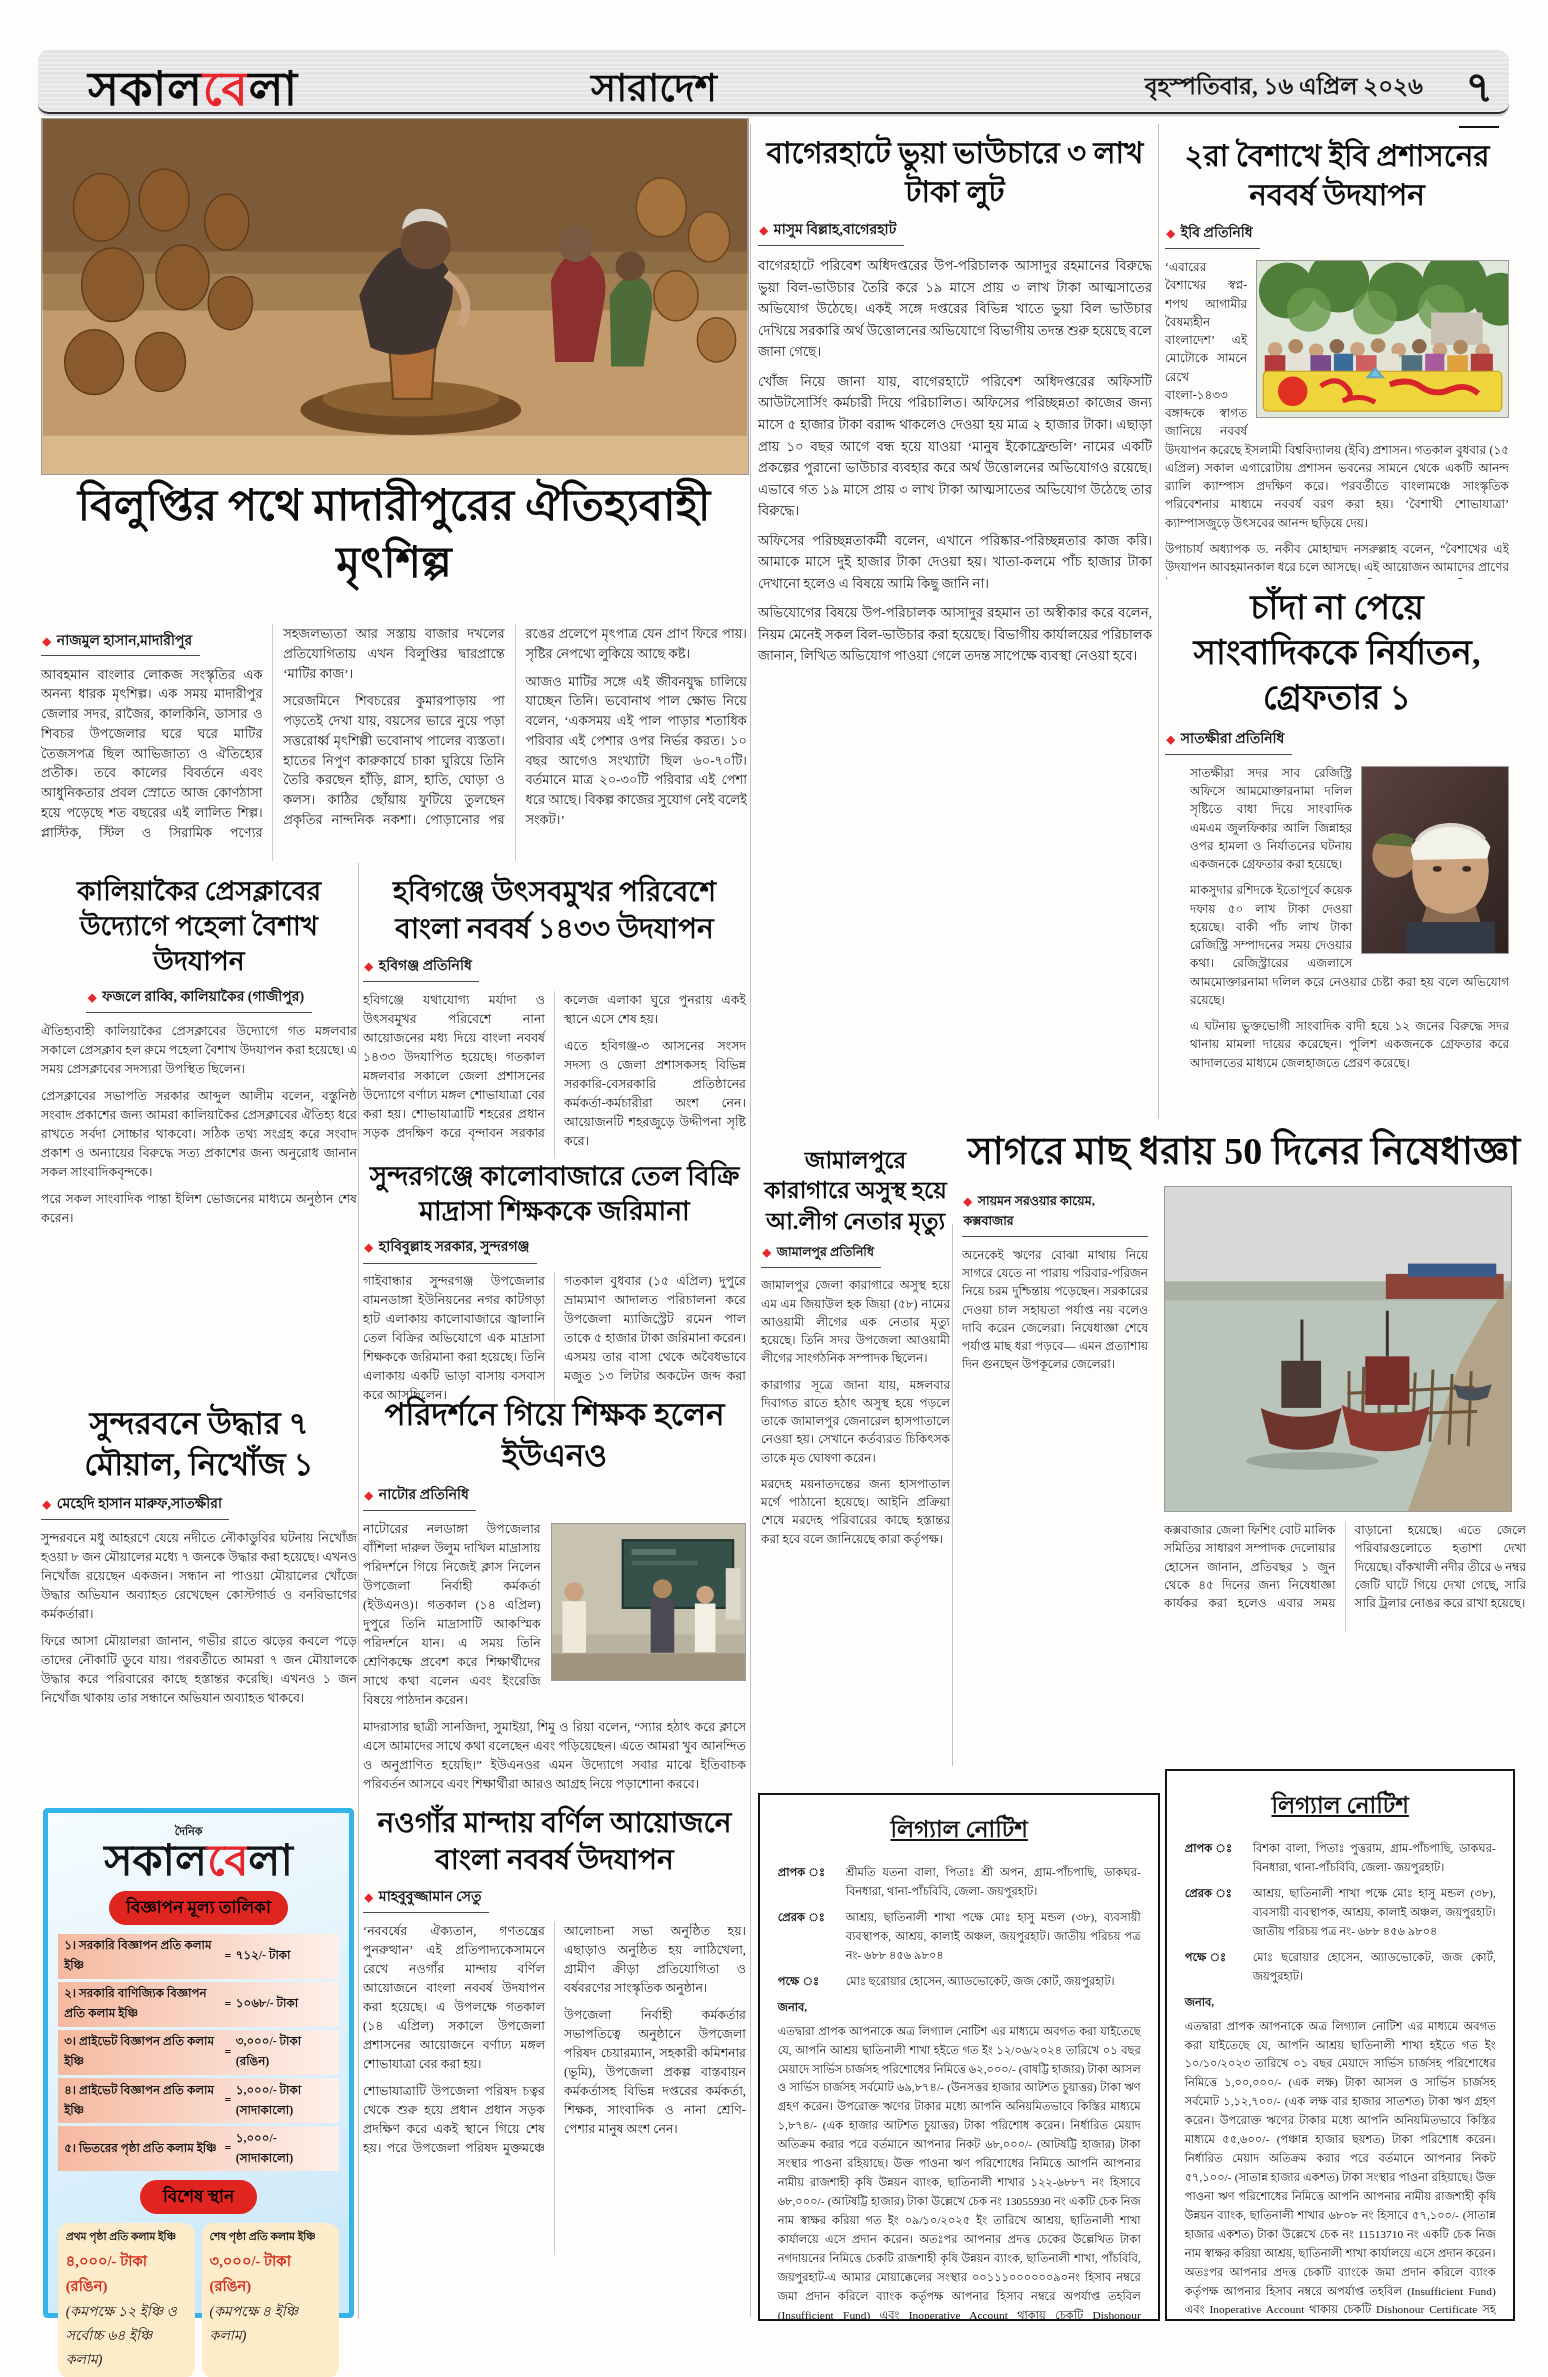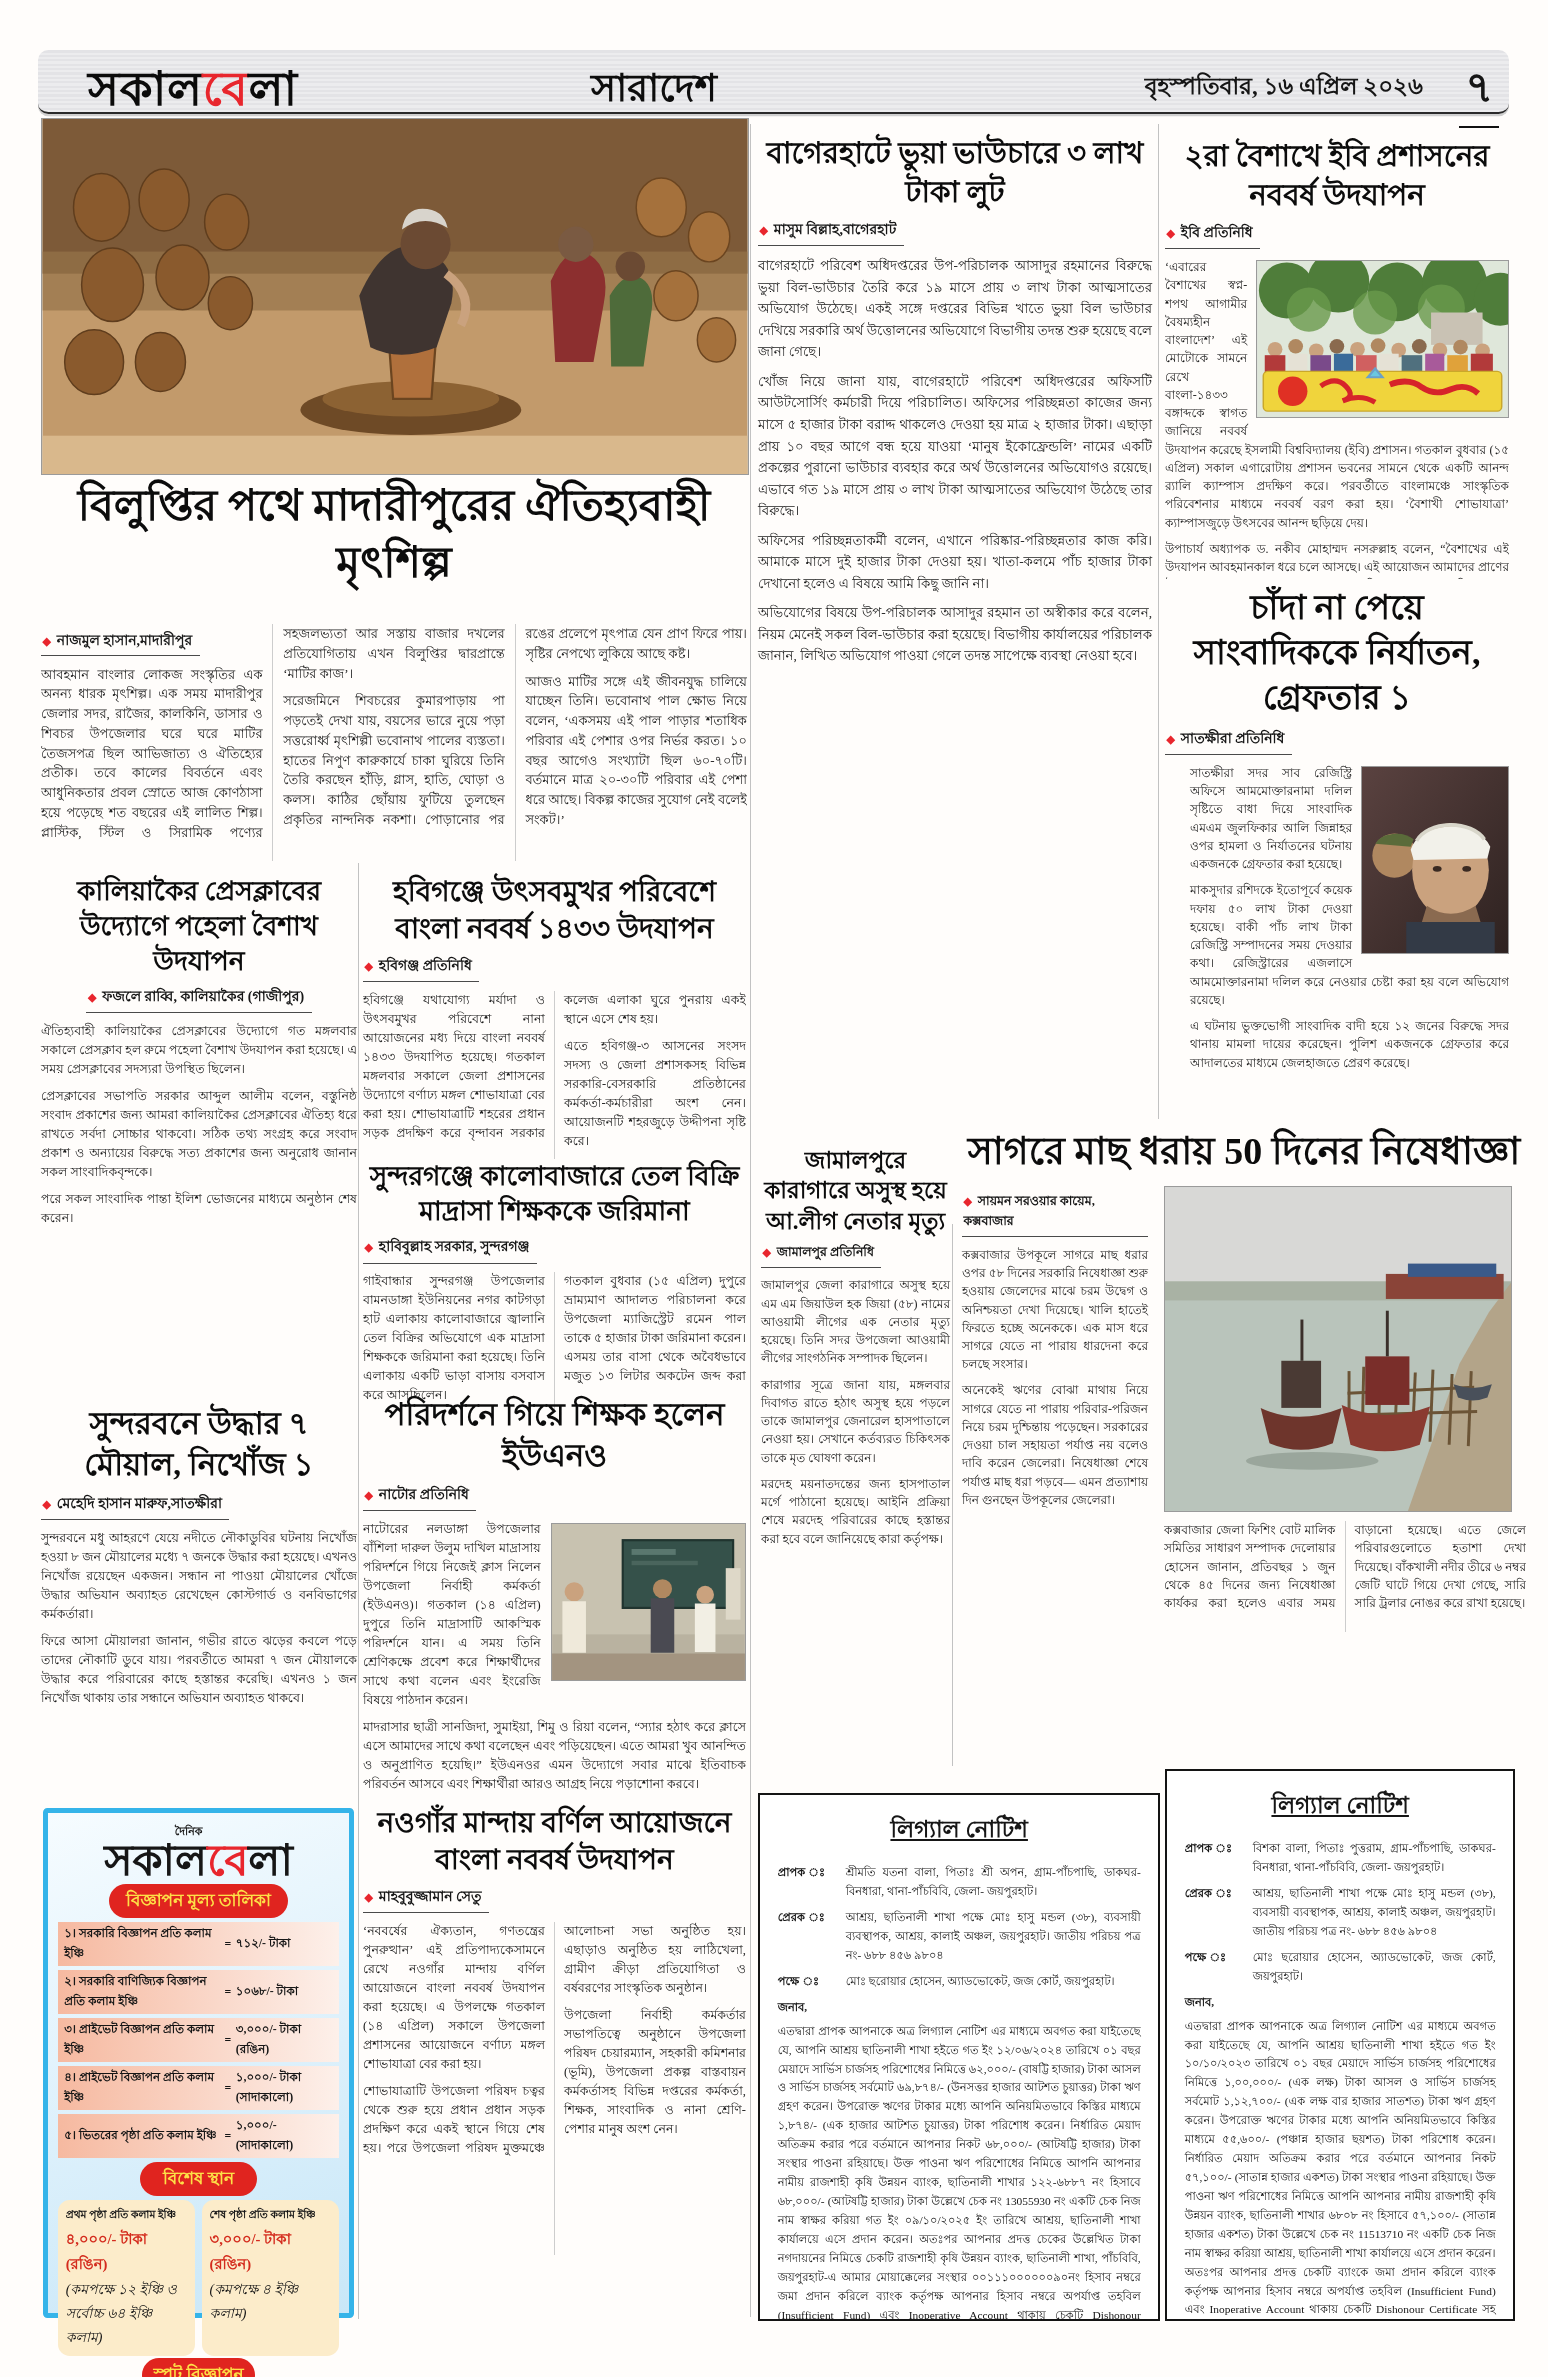--- a/index.html
+++ b/index.html
@@ -32,22 +32,22 @@
   .lnbox{border:2.9px solid #141414;background:#fff;padding:14.7px 17.7px;font-size:11.4px;line-height:1.66;text-align:justify;}
   .ln-title{text-align:center;font-size:23px;font-weight:800;text-decoration:underline;margin:1.5px 0 13.3px;}
   .ln-row{display:flex;margin-bottom:7.4px;}
   .ln-k{width:68px;font-weight:800;flex:none;}
   
   #adbox{left:43px;top:1808px;width:311px;height:510px;border:5.2px solid #35b4e9;border-radius:4.4px;
          background:linear-gradient(160deg,#f6fcff 0%,#dcf0fb 55%,#c8e7f8 100%);padding:7.4px 10.3px;box-sizing:border-box;}
   .ad-logo{text-align:center;font-size:43px;font-weight:800;line-height:1;margin-top:1.5px;}
   .ad-logo .red{color:#e8262d;}
   .ad-logo-tag{font-size:11px;font-weight:800;text-align:center;margin:2.9px 0 -4.4px 29.5px;text-align:left;padding-left:87px;}
-  .ad-pill{background:#e0241f;color:#fde047;border-radius:19px;text-align:center;font-weight:800;
-           font-size:17px;padding:2.9px 0;margin:2px auto;width:64%;}
+  .ad-pill{background:#e0241f;color:#000000;border-radius:19px;text-align:center;font-weight:800;
+           font-size:17px;padding:2.9px 0;margin:9px auto;width:64%;}
   .ad-row{display:flex;align-items:center;background:linear-gradient(90deg,#f6b9a0,#fdf0ea);
           margin:3.7px 0;padding:2.2px 5.9px;font-weight:700;font-size:11.8px;}
   .ad-row .lbl{flex:1;}
   .ad-row .eq{width:16px;text-align:center;}
   .ad-row .prc{width:97px;text-align:left;}
   .ad-cards{display:flex;gap:7.4px;margin-top:4.4px;}
   .ad-card{background:#fcecca;border-radius:11.8px;padding:5.9px 7.4px;flex:1;font-size:10.7px;font-weight:700;}
   .ad-card .prc{color:#d42b1d;font-size:14.7px;font-weight:800;margin:1.5px 0;}
   .ad-card .note{font-style:italic;font-weight:400;font-size:14px;}
   .spot{margin:2.9px 4.4px;font-size:10.7px;font-weight:700;}
@@ -362,21 +362,20 @@
       <p>এ ঘটনায় ভুক্তভোগী সাংবাদিক বাদী হয়ে ১২ জনের বিরুদ্ধে সদর থানায় মামলা দায়ের করেছেন। পুলিশ একজনকে গ্রেফতার করে আদালতের মাধ্যমে জেলহাজতে প্রেরণ করেছে।</p>
     </div>
   </div>
 
   <div class="abs" style="left:962px;top:1126px;width:564px;">
     <div class="headline" style="font-size:38px;white-space:nowrap;">সাগরে মাছ ধরায় 50 দিনের নিষেধাজ্ঞা</div>
     <div style="display:flex;gap:16px;margin-top:10.3px;">
       <div style="width:186px;flex:none;">
         <span class="byline" style="font-size:12.5px;"><span class="dm">◆</span><span>সায়মন সরওয়ার কায়েম, কক্সবাজার</span></span>
         <div class="body" style="font-size:12px;">
-          <p>কক্সবাজার উপকূলে সাগরে মাছ ধরার ওপর ৫৮ দিনের সরকারি নিষেধাজ্ঞা শুরু হওয়ায় জেলেদের মাঝে চরম উদ্বেগ ও অনিশ্চয়তা দেখা দিয়েছে। খালি হাতেই ফিরতে হচ্ছে অনেককে। এক মাস ধরে সাগরে যেতে না পারায় ধারদেনা করে চলছে সংসার।</p>
           <p>অনেকেই ঋণের বোঝা মাথায় নিয়ে সাগরে যেতে না পারায় পরিবার-পরিজন নিয়ে চরম দুশ্চিন্তায় পড়েছেন। সরকারের দেওয়া চাল সহায়তা পর্যাপ্ত নয় বলেও দাবি করেন জেলেরা। নিষেধাজ্ঞা শেষে পর্যাপ্ত মাছ ধরা পড়বে— এমন প্রত্যাশায় দিন গুনছেন উপকূলের জেলেরা।</p>
         </div>
       </div>
       <div style="flex:1;">
         <svg class="photo" width="346" height="324" viewBox="0 0 470 440">
           <rect width="470" height="440" fill="#b9c4bb"></rect>
           <rect width="470" height="150" fill="#d8d8d6"></rect>
           <rect y="128" width="470" height="26" fill="#a9b2a4"></rect>
           <polygon points="470,130 470,440 330,440 400,240 440,170" fill="#b3a489"></polygon>
           <rect x="300" y="118" width="160" height="34" fill="#8a4438"></rect>

